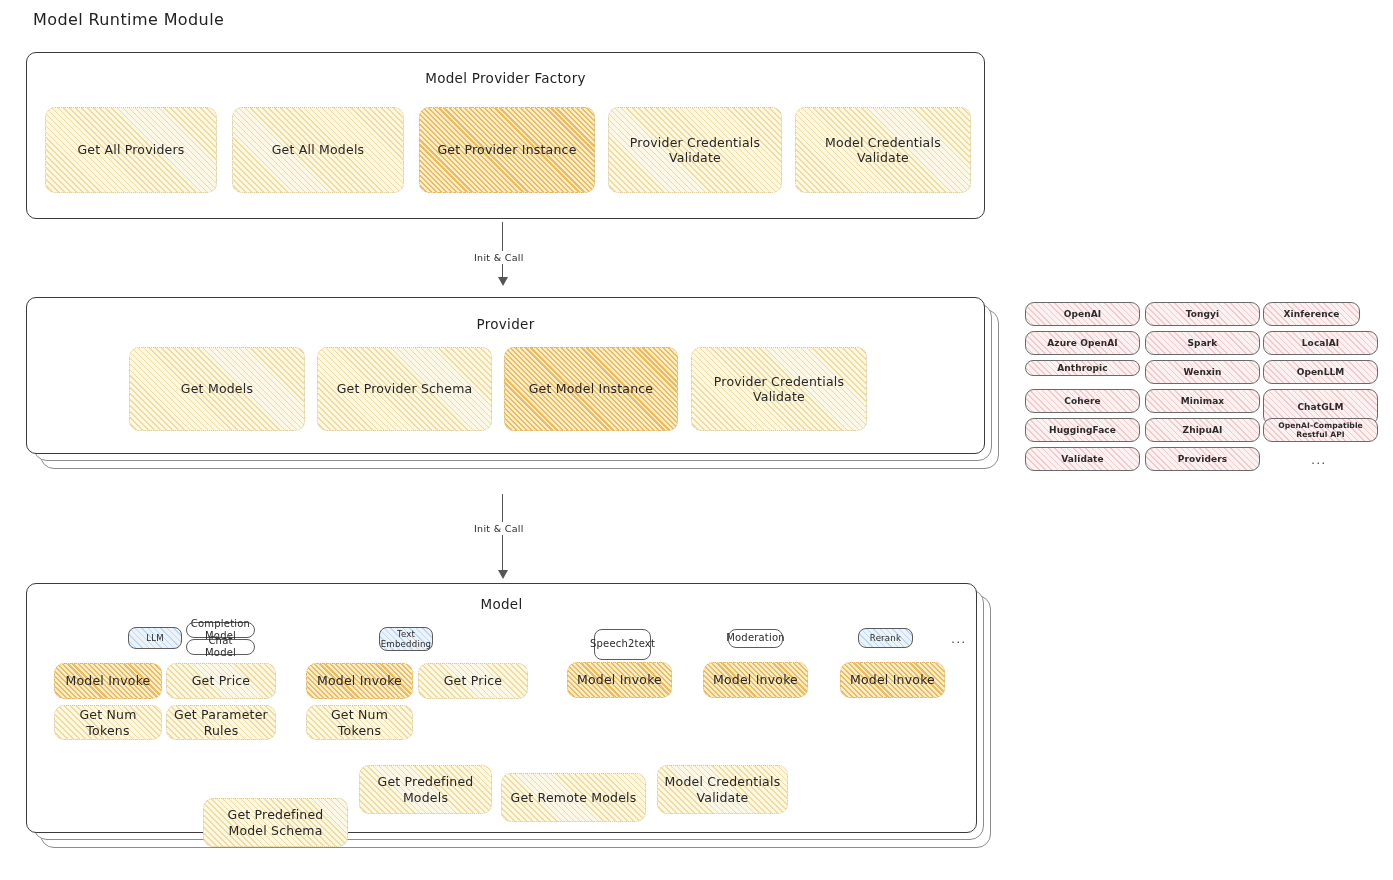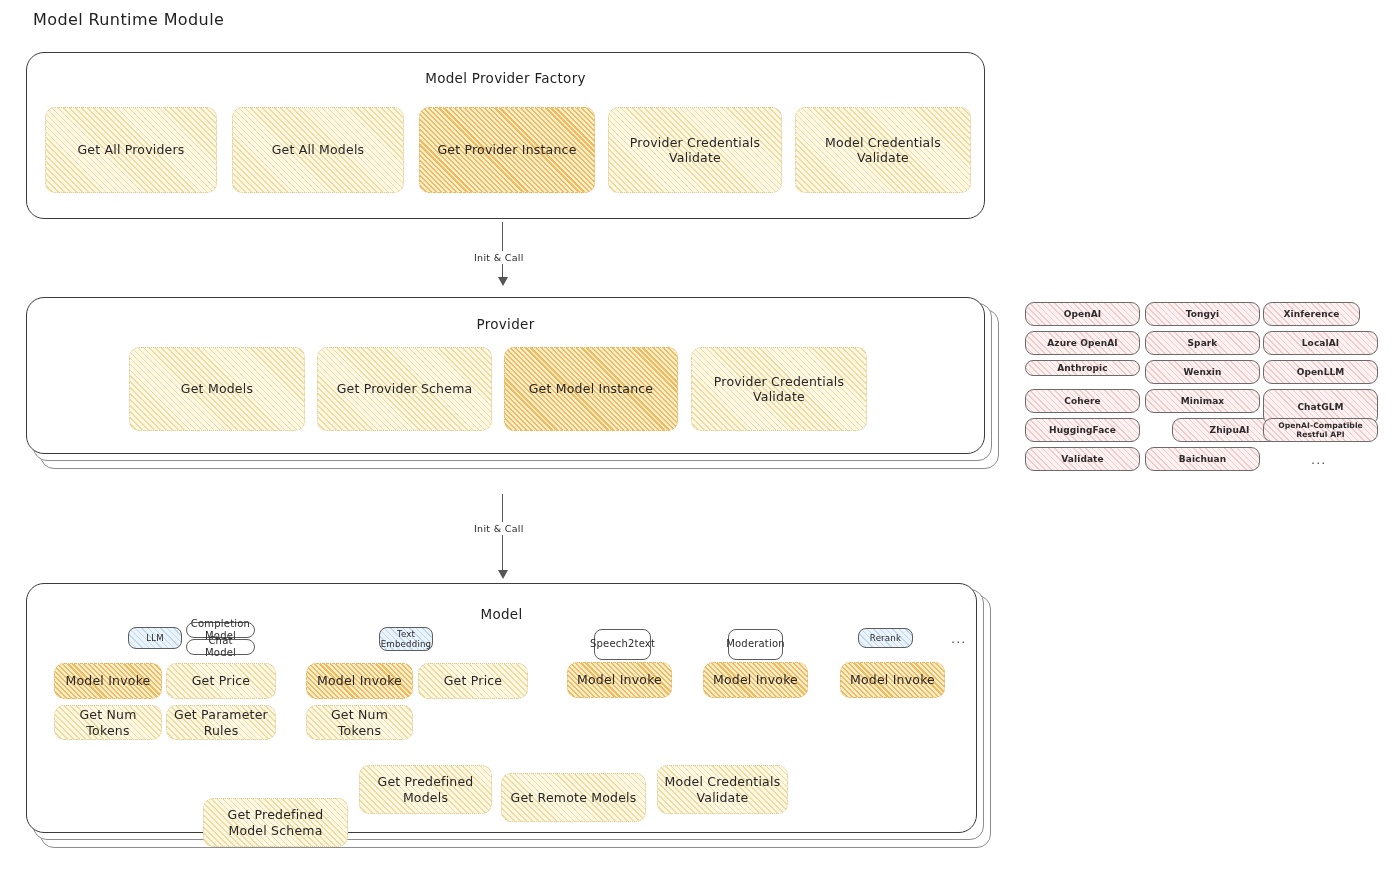--- a/index.html
+++ b/index.html
@@ -21,21 +21,21 @@
     font-size: 16px;
     letter-spacing: .4px;
     color: #1f1f1f;
   }
 
   
   .container {
     position: absolute;
     background: #fff;
     border: 1.3px solid #3b3b3b;
-    border-radius: 18px;
+    border-radius: 10px;
     box-sizing: border-box;
   }
   .stack-layer {
     position: absolute;
     background: #fff;
     border: 1.2px solid #8d8d8d;
     border-radius: 14px;
     box-sizing: border-box;
   }
   .container-title {
@@ -187,57 +187,57 @@
   <div class="node pink" style="left:1025px; top:331px; width:115px; height:24px;">Azure OpenAI</div>
   <div class="node pink" style="left:1025px; top:360px; width:115px; height:16px;">Anthropic</div>
   <div class="node pink" style="left:1025px; top:389px; width:115px; height:24px;">Cohere</div>
   <div class="node pink" style="left:1025px; top:418px; width:115px; height:24px;">HuggingFace</div>
   <div class="node pink" style="left:1025px; top:447px; width:115px; height:24px;">Validate</div>
 
   <div class="node pink" style="left:1145px; top:302px; width:115px; height:24px;">Tongyi</div>
   <div class="node pink" style="left:1145px; top:331px; width:115px; height:24px;">Spark</div>
   <div class="node pink" style="left:1145px; top:360px; width:115px; height:24px;">Wenxin</div>
   <div class="node pink" style="left:1145px; top:389px; width:115px; height:24px;">Minimax</div>
-  <div class="node pink" style="left:1145px; top:418px; width:115px; height:24px;margin-left:27px;">ZhipuAI</div>
-  <div class="node pink" style="left:1145px; top:447px; width:115px; height:24px;">Baichuan</div>
+  <div class="node pink" style="left:1145px; top:418px; width:115px; height:24px;">ZhipuAI</div>
+  <div class="node pink" style="left:1145px; top:447px; width:115px; height:24px;">Providers</div>
 
   <div class="node pink" style="left:1263px; top:302px; width:97px; height:24px;">Xinference</div>
   <div class="node pink" style="left:1263px; top:331px; width:115px; height:24px;">LocalAI</div>
   <div class="node pink" style="left:1263px; top:360px; width:115px; height:24px;">OpenLLM</div>
   <div class="node pink" style="left:1263px; top:389px; width:115px; height:36px;">ChatGLM</div>
   <div class="node pink" style="left:1263px; top:418px; width:115px; height:24px; font-size:7.6px;">OpenAI-Compatible Restful API</div>
   <div class="ellipsis" style="left:1311px; top:452px;">...</div>
 
   <div class="arrow-line" style="left:502px; top:494px; height:82px;"></div>
   <div class="arrow-head" style="left:498px; top:570px;"></div>
   <div class="arrow-label" style="left:470px; top:522px;">Init &amp; Call</div>
 
   <div class="stack-layer" style="left:40px; top:595px; width:951px; height:253px;"></div>
   <div class="stack-layer" style="left:33px; top:589px; width:951px; height:251px;"></div>
   <div class="container" style="left:26px; top:583px; width:951px; height:250px;">
-    <div class="container-title" style="top:22px;">Model</div>
+    <div class="container-title" style="top:12px;">Model</div>
   </div>
 
   <div class="node blue" style="left:128px; top:627px; width:54px; height:22px;">LLM</div>
   <div class="node plain" style="left:186px; top:622px; width:69px; height:16px;">Completion Model</div>
   <div class="node plain" style="left:186px; top:639px; width:69px; height:16px;">Chat Model</div>
   <div class="node orange" style="left:54px; top:663px; width:108px; height:36px;">Model Invoke</div>
   <div class="node yellow" style="left:166px; top:663px; width:110px; height:36px;">Get Price</div>
   <div class="node yellow" style="left:54px; top:705px; width:108px; height:35px;">Get Num Tokens</div>
   <div class="node yellow" style="left:166px; top:705px; width:110px; height:35px;">Get Parameter Rules</div>
 
   <div class="node blue" style="left:379px; top:627px; width:54px; height:24px;">Text Embedding</div>
   <div class="node orange" style="left:306px; top:663px; width:107px; height:36px;">Model Invoke</div>
   <div class="node yellow" style="left:418px; top:663px; width:110px; height:36px;">Get Price</div>
   <div class="node yellow" style="left:306px; top:705px; width:107px; height:35px;">Get Num Tokens</div>
 
   <div class="node plain" style="left:594px; top:629px; width:57px; height:31px;">Speech2text</div>
   <div class="node orange" style="left:567px; top:662px; width:105px; height:36px;">Model Invoke</div>
 
-  <div class="node plain" style="left:728px; top:629px; width:55px; height:31px;">Moderation</div>
+  <div class="node plain" style="left:728px; top:629px; width:55px; height:19px;">Moderation</div>
   <div class="node orange" style="left:703px; top:662px; width:105px; height:36px;">Model Invoke</div>
 
   <div class="node blue" style="left:858px; top:628px; width:55px; height:20px;">Rerank</div>
   <div class="node orange" style="left:840px; top:662px; width:105px; height:36px;">Model Invoke</div>
 
   <div class="ellipsis" style="left:951px; top:631px;">...</div>
 
   <div class="node yellow" style="left:203px; top:798px; width:145px; height:49px;">Get Predefined Model Schema</div>
   <div class="node yellow" style="left:359px; top:765px; width:133px; height:49px;">Get Predefined Models</div>
   <div class="node yellow" style="left:501px; top:765px; width:145px; height:49px;margin-top:8px;">Get Remote Models</div>

